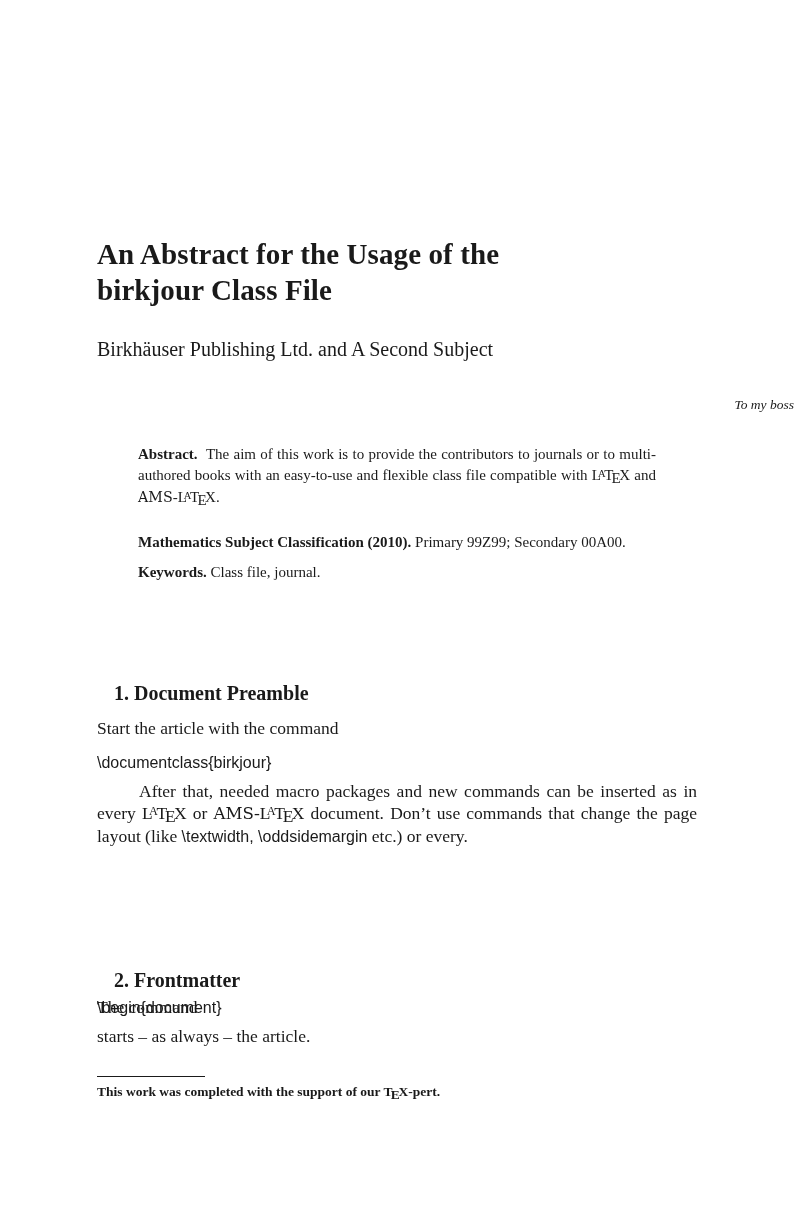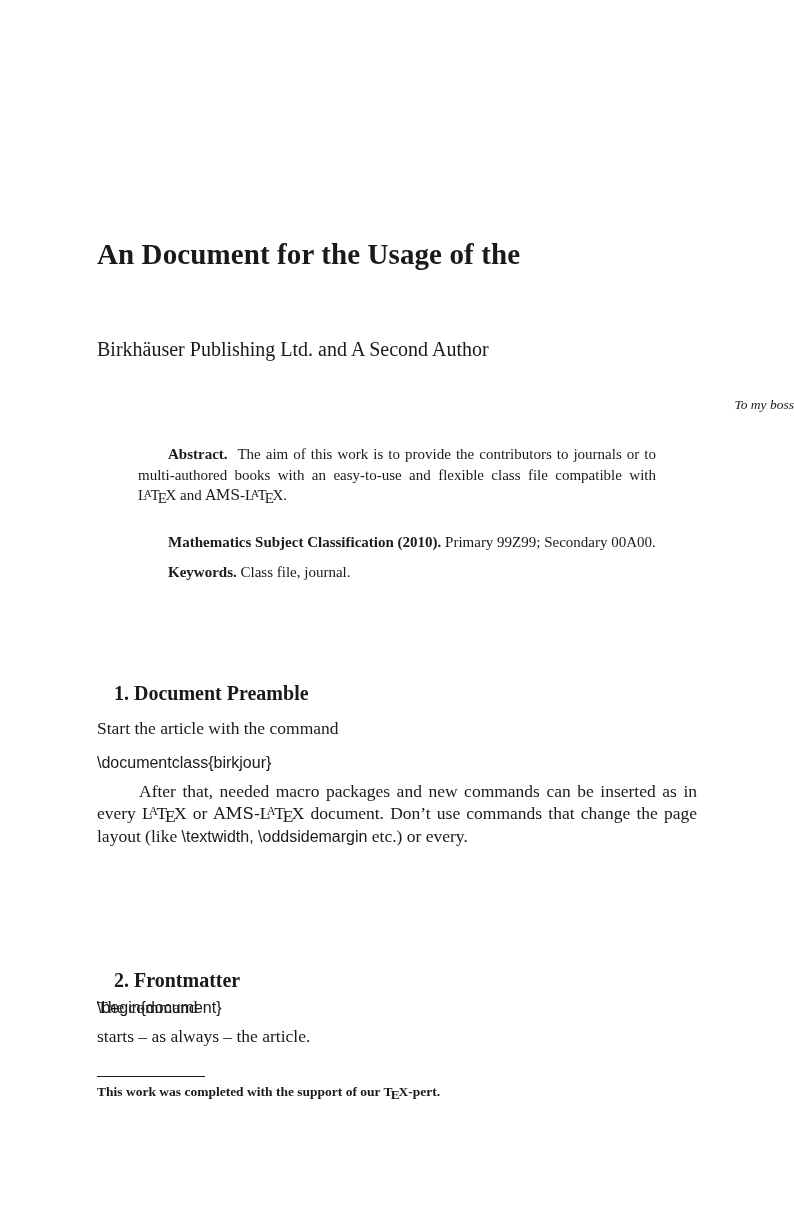--- a/index.html
+++ b/index.html
@@ -3,21 +3,21 @@
 <meta charset="utf-8">
 <style>
   html, body { margin: 0; padding: 0; background: #ffffff; }
   body { width: 794px; height: 1205px; position: relative; overflow: hidden;
          font-family: "Liberation Serif", "DejaVu Serif", serif; color: #1a1a1a; }
   .abs { position: absolute; }
   .title { left: 97px; top: 236px; font-size: 29px; font-weight: bold; line-height: 36px; width: 560px; letter-spacing: 0.1px; }
   .authors { left: 97px; top: 337px; font-size: 20px; line-height: 24px; }
   .dedication { left: 0; width: 794px; top: 397px; text-align: right; font-size: 13.5px; font-style: italic; }
   .abstract-block { left: 138px; width: 518px; font-size: 15px; line-height: 20.5px; text-align: justify; }
-  .abstract-block b { font-weight: bold; margin-left: 30px; }
+  .abstract-block b { font-weight: bold; }
   .abs-abstract { top: 444px; }
   .abs-msc { top: 532px; }
   .abs-kw { top: 562px; }
   .section-head { left: 114px; font-size: 20px; font-weight: bold; }
   .sec1 { top: 682px; }
   .sec2 { top: 928px; margin-top: 41px; }
   .body-text { left: 97px; width: 600px; font-size: 17.5px; line-height: 21.5px; text-align: justify; }
   .mono { font-family: Liberation Sans, sans-serif; font-size: 16px; }
   .p1 { top: 718px; }
   .code1 { top: 752px; }
@@ -31,24 +31,25 @@
   .tex-sub { position: relative; top: 0.22em; margin-left: -0.12em; margin-right: -0.1em; }
   .latex-a { font-size: 0.7em; position: relative; top: -0.25em; margin-left: -0.3em; margin-right: -0.12em; }
   .ams { font-family: "DejaVu Serif", serif; font-size: 0.95em; }
 </style>
 </head>
 <body>
 
 <div>
 
   <div class="abs title">
-    <div>An Document for the Usage of the</div>
+    <div>An Abstract for the Usage of the</div>
+    <div>birkjour Class File</div>
   </div>
 
-  <div class="abs authors">Birkhäuser Publishing Ltd. and A Second Author</div>
+  <div class="abs authors">Birkhäuser Publishing Ltd. and A Second Subject</div>
 
   <div class="abs dedication">To my boss</div>
 
   <div class="abs abstract-block abs-abstract">
     <b>Abstract.</b>&nbsp;
     <span>The aim of this work is to provide the contributors to journals or to multi-authored books with an easy-to-use and flexible class file compatible with</span>
     <span><span>L</span><span class="latex-a">A</span><span>T</span><span class="tex-sub">E</span><span>X</span></span>
     <span>and</span>
     <span><span class="ams">AMS</span><span>-</span><span>L</span><span class="latex-a">A</span><span>T</span><span class="tex-sub">E</span><span>X</span></span><span>.</span>
   </div>

